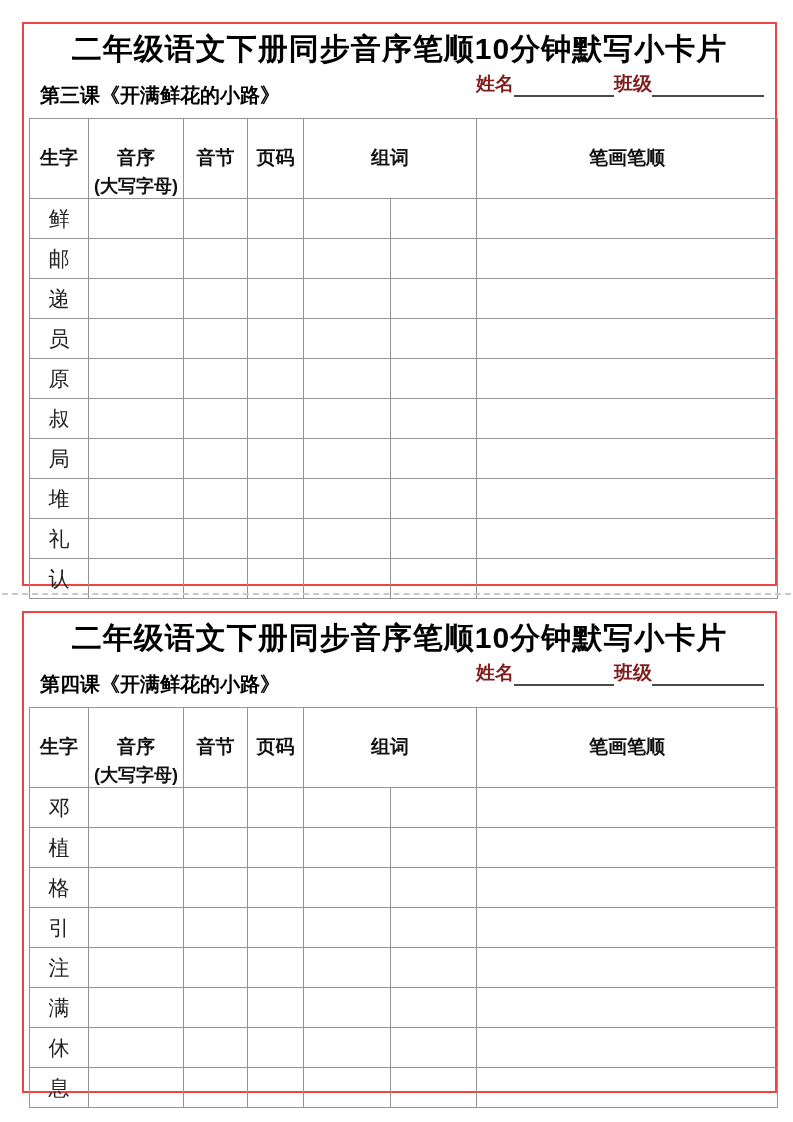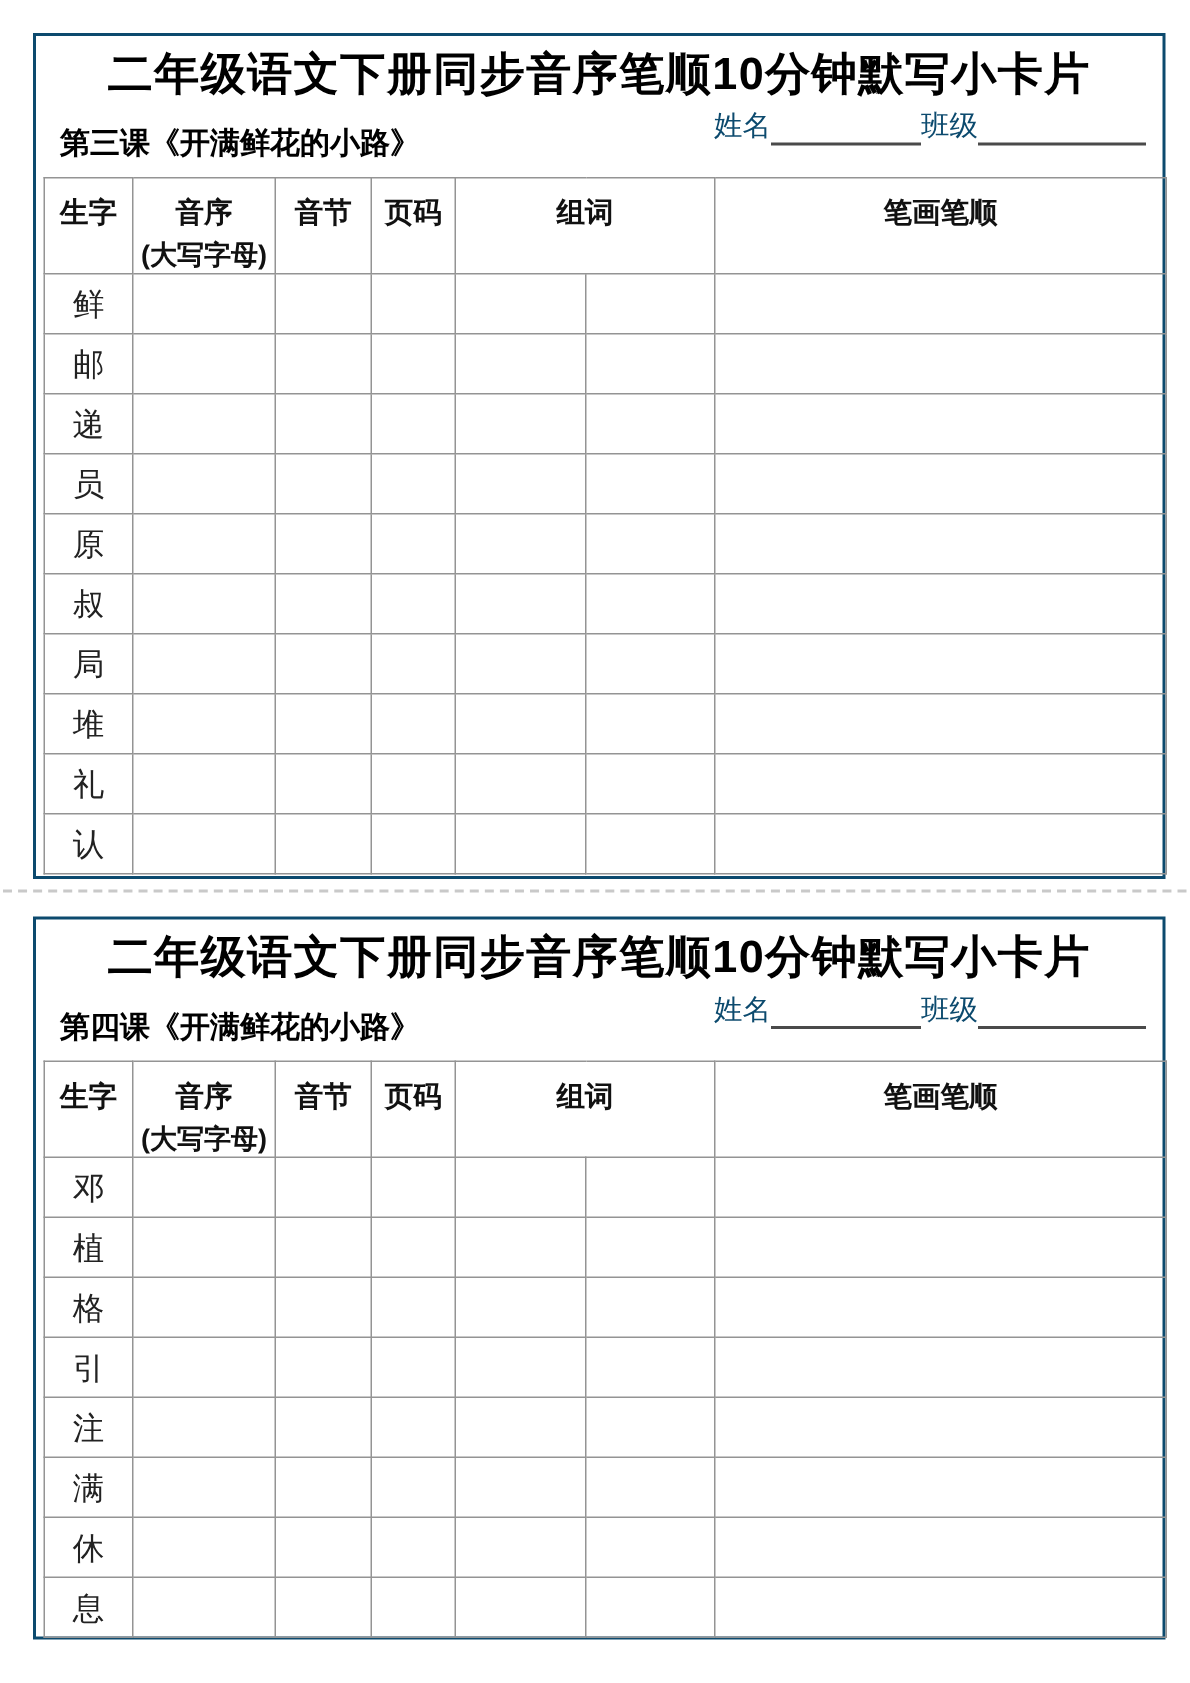--- a/index.html
+++ b/index.html
@@ -12,21 +12,21 @@
     width: 793px;
     height: 1122px;
     font-family: "Liberation Serif", serif;
     overflow: hidden;
   }
 
   .card {
     position: absolute;
     left: 22px;
     width: 755px;
-    border: 2px solid #0c4a6e;
+    border: 2px solid #ef4444;
     box-sizing: border-box;
     background: #ffffff;
   }
   .card-1 { top: 22px;  height: 564px; }
   .card-2 { top: 611px; height: 482px; }
 
   .card-title {
     margin-top: 5px;
     text-align: center;
     font-family: "Liberation Sans", sans-serif;
@@ -35,22 +35,23 @@
     letter-spacing: 1px;
     color: #000000;
     white-space: nowrap;
   }
 
   .name-line {
     position: absolute;
     top: 47px;
     left: 452px;
     font-size: 19px;
-    color: #0c4a6e;
+    color: #7f1d1d;
     white-space: nowrap;
+    font-weight: bold;
   }
   .blank {
     display: inline-block;
     border-bottom: 2px solid #4a4a4a;
     height: 16px;
     vertical-align: bottom;
   }
   .blank-name  { width: 100px; }
   .blank-class { width: 112px; }
 
@@ -78,21 +79,21 @@
     padding: 0;
     overflow: hidden;
   }
   .ws-table thead tr { height: 63px; }
   .ws-table th {
     font-family: "Liberation Sans", sans-serif;
     font-size: 19px;
     font-weight: bold;
     color: #111111;
     vertical-align: top;
-    padding-top: 10px;
+    padding-top: 26px;
     text-align: center;
   }
   .ws-table th .sub {
     font-size: 18px;
     margin-top: 3px;
     font-weight: bold;
   }
   .ws-table tbody tr { height: 40px; }
   .ws-table td.char-cell {
     text-align: center;

